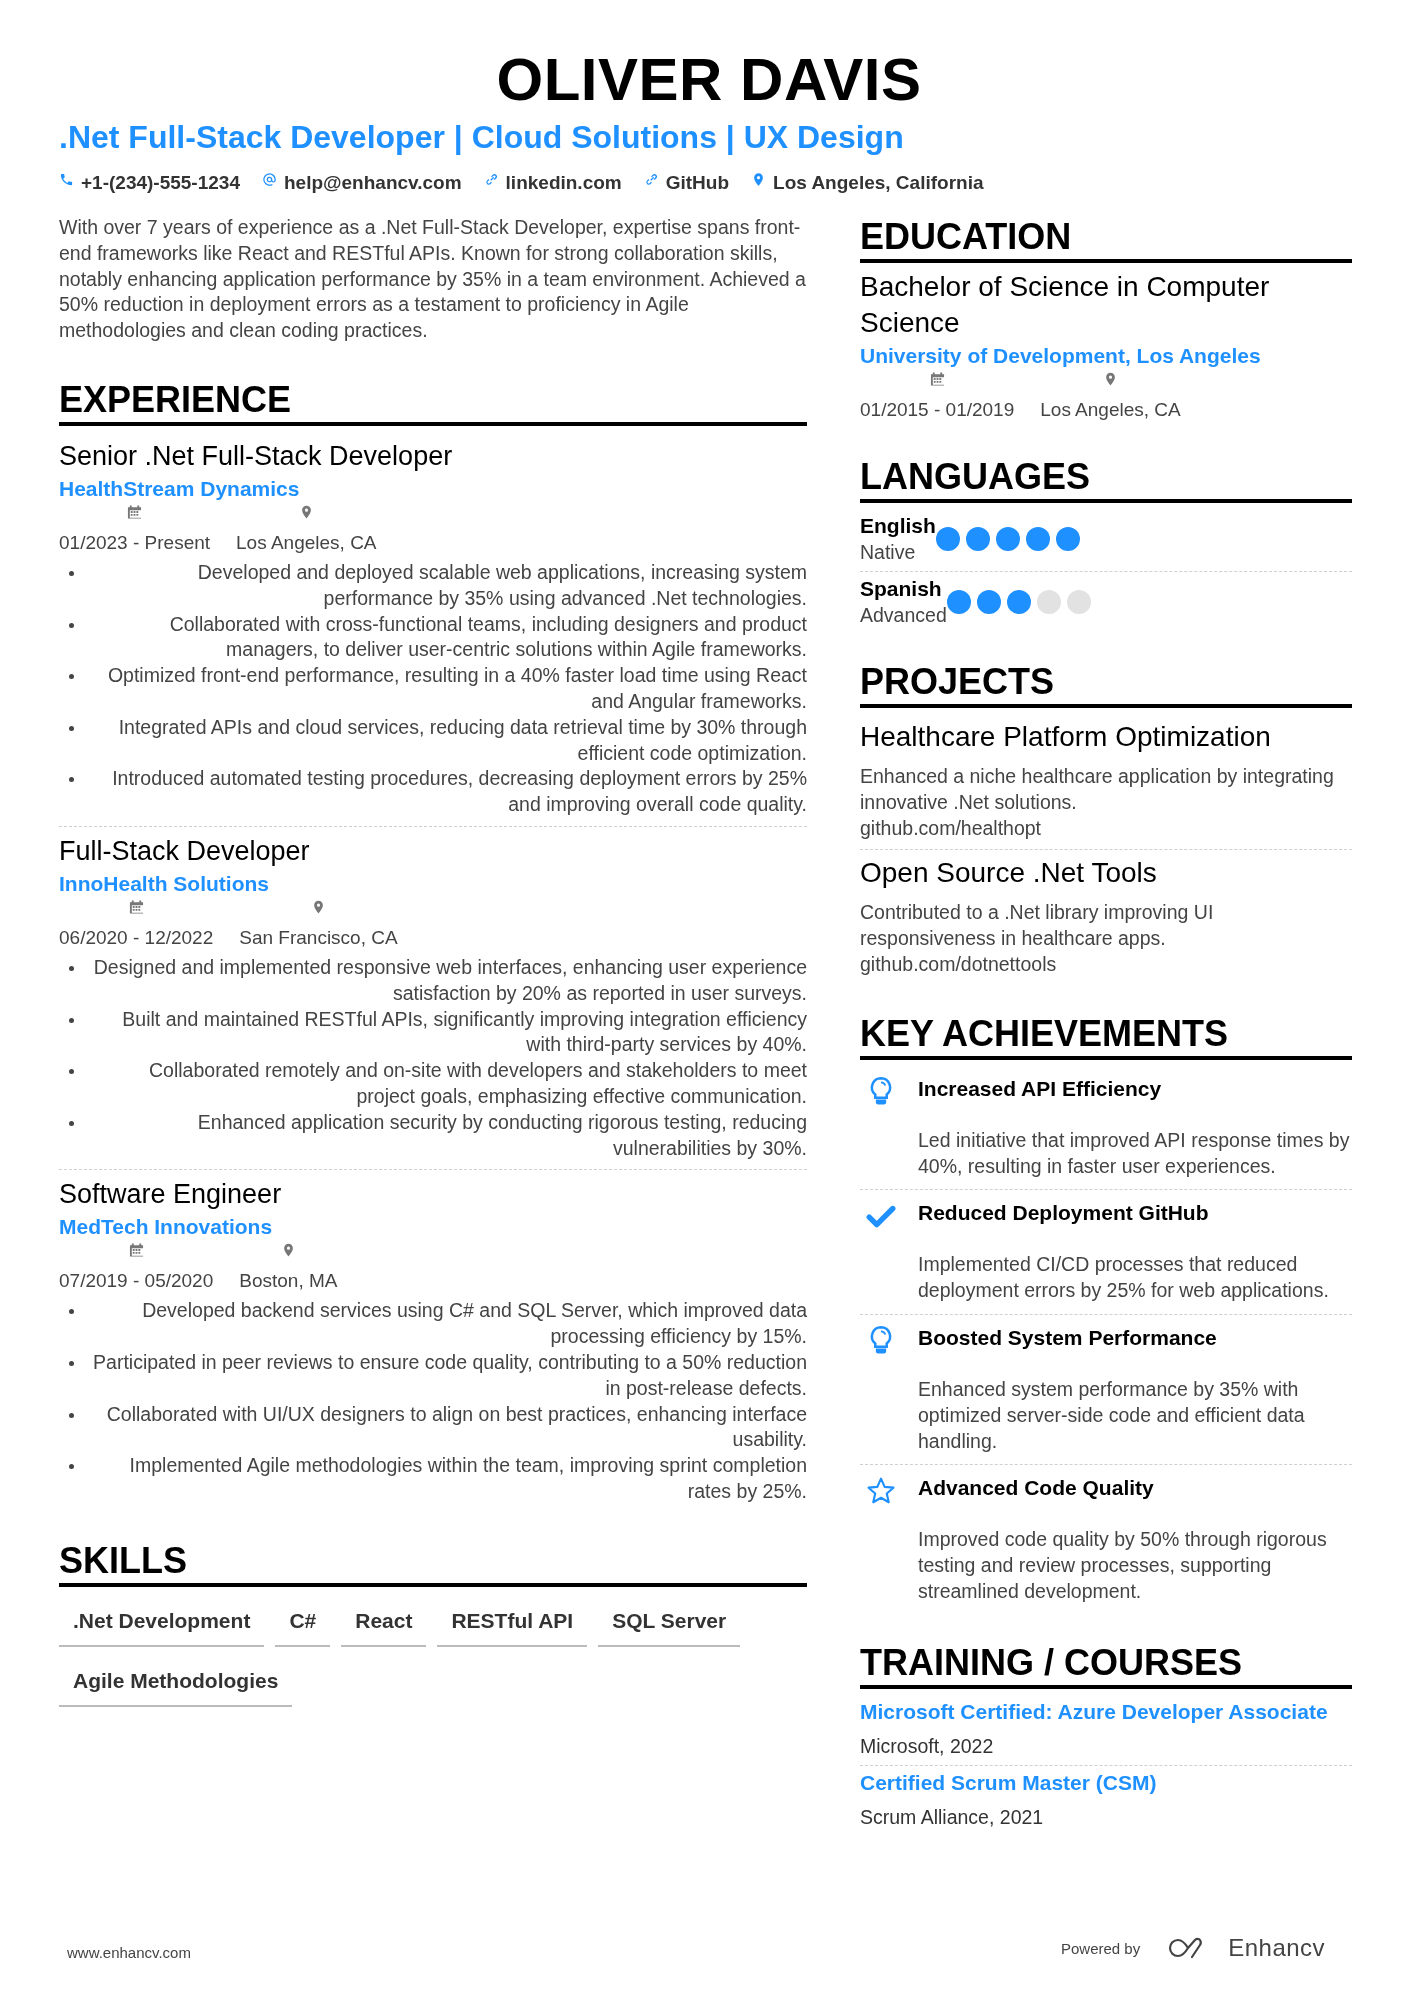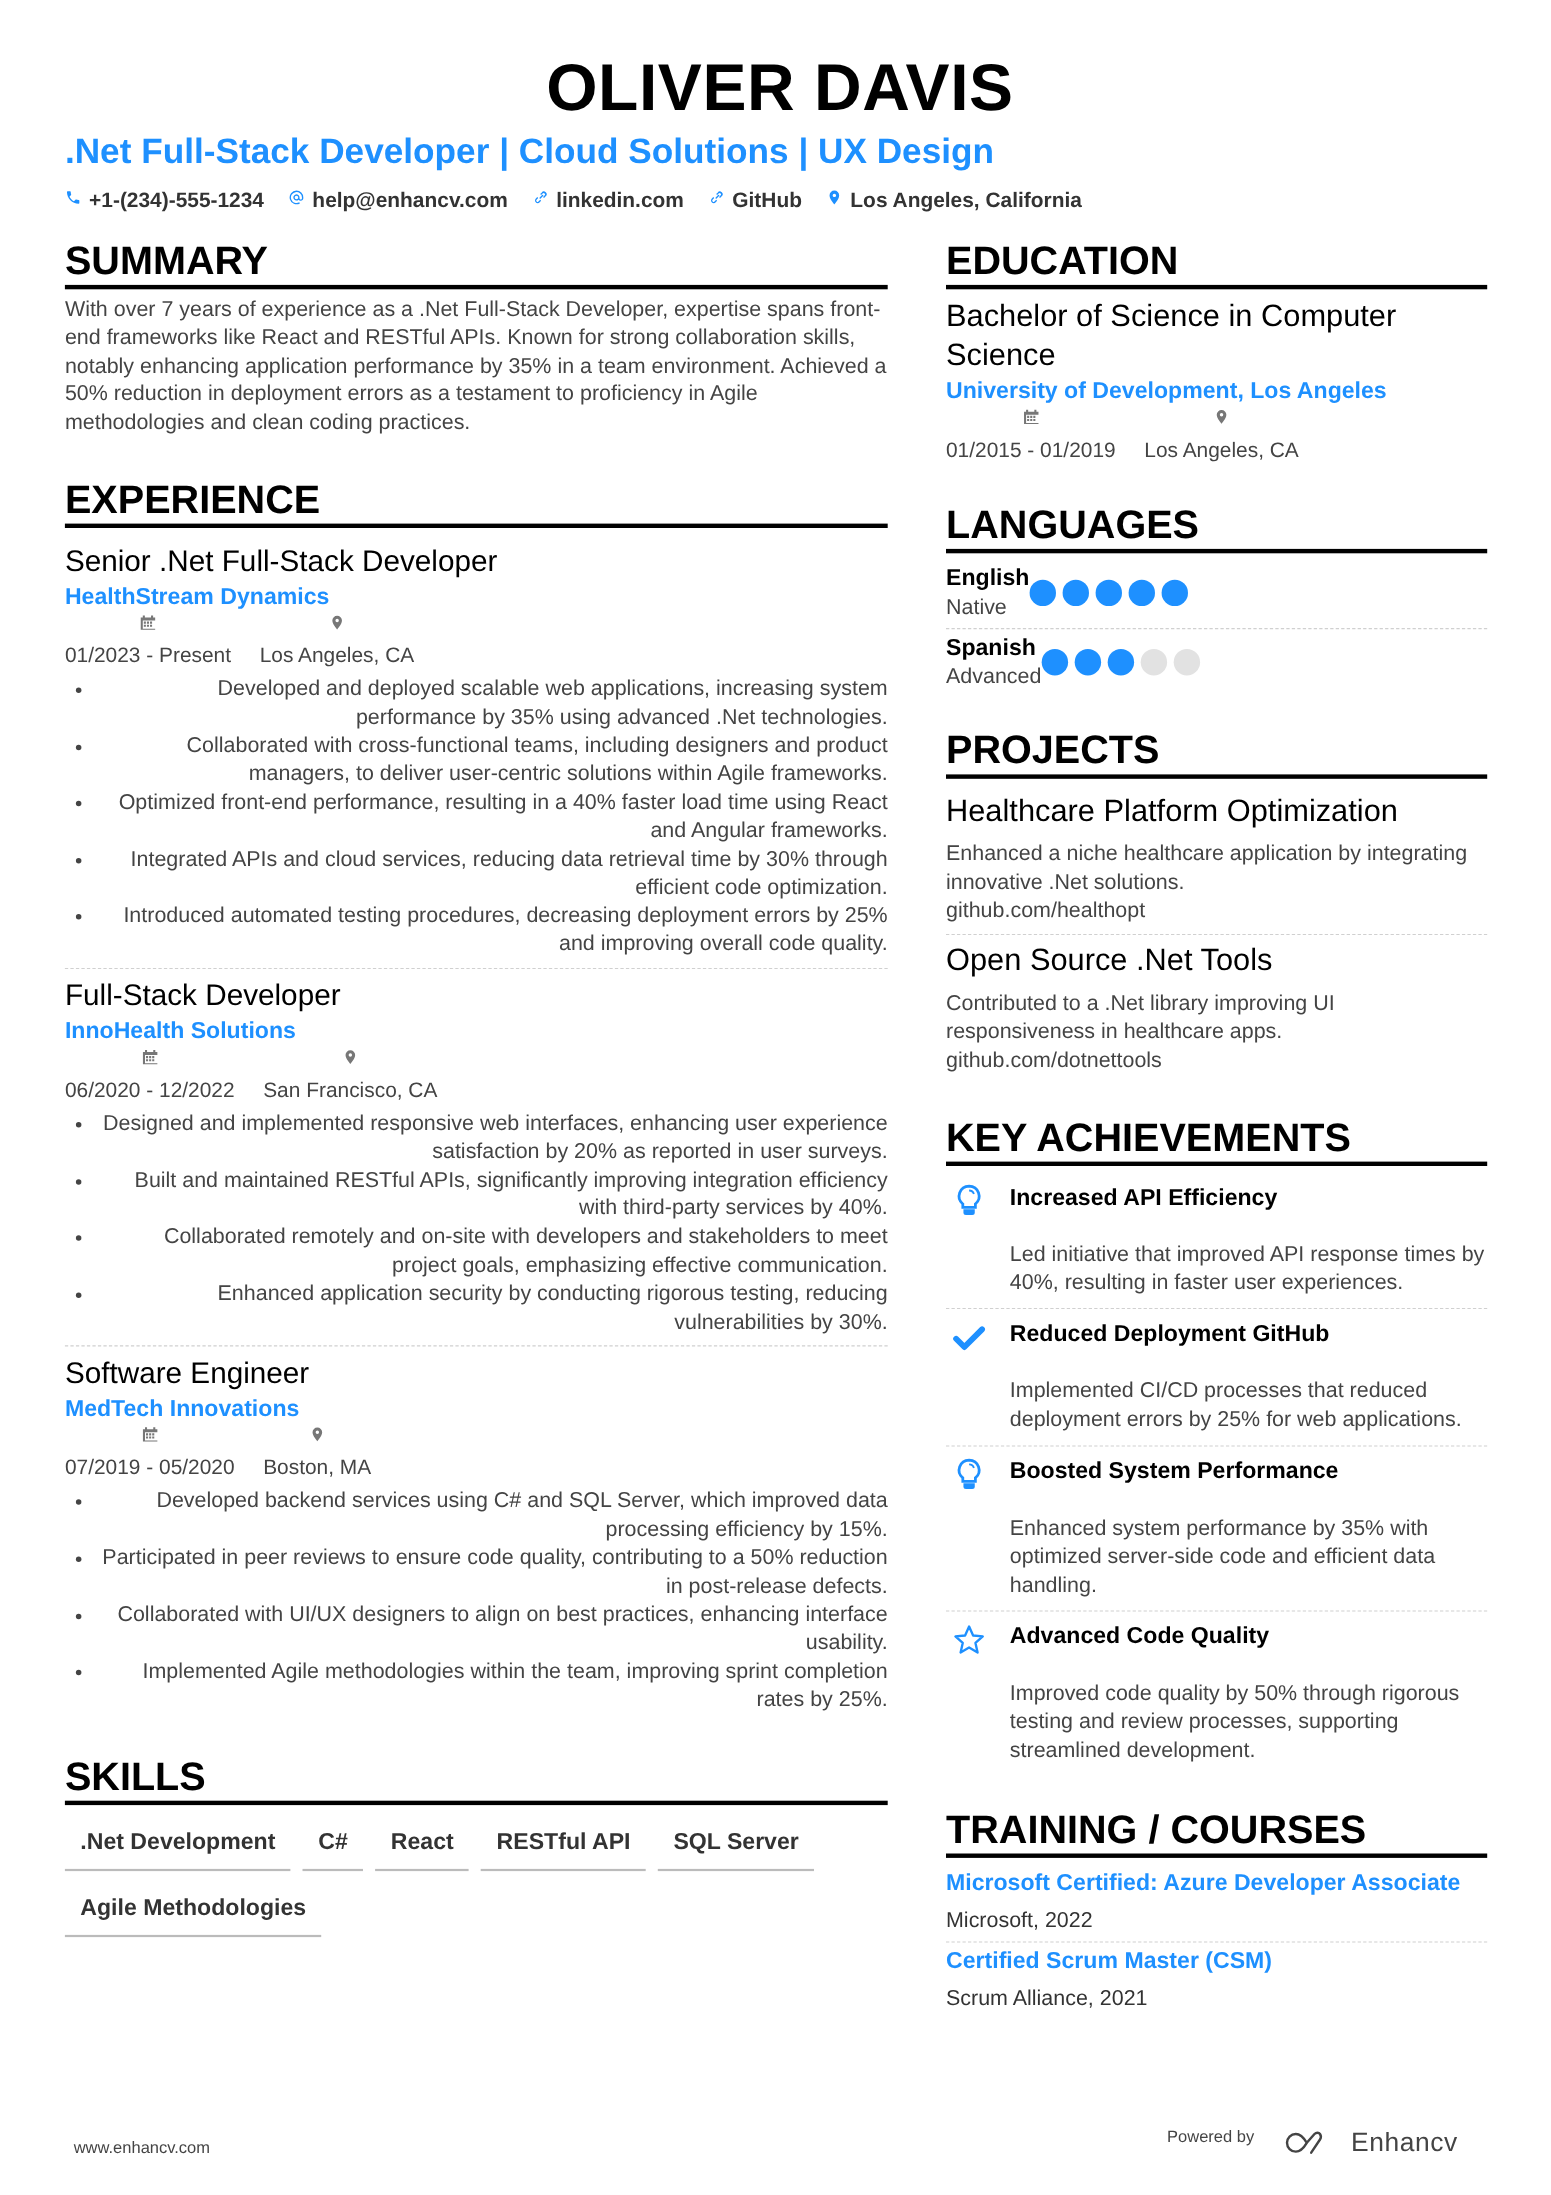--- a/index.html
+++ b/index.html
@@ -75,21 +75,21 @@
   .ach-desc { font-size: 19.5px; line-height: 25.8px; color: #444; margin-top: 24px; }
 
   
   .train-item { padding: 4px 0 6px 0; border-bottom: 1.5px dashed #d0d0d0; }
   .train-item:last-child { border-bottom: none; }
   .train-title { font-size: 21px; font-weight: 700; color: #1E90FF; line-height: 26px; margin-bottom: 8px; }
   .train-org { font-size: 19.5px; color: #333; line-height: 26px; }
 
   
   .footer-left { position: absolute; left: 67px; top: 1944px; font-size: 15px; color: #444; }
-  .footer-right { position: absolute; left: 1061px; top: 1934px; display: flex; align-items: flex-start; gap: 28px; }
+  .footer-right { position: absolute; left: 1061px; top: 1934px; display: flex; align-items: center; gap: 28px; }
   .powered { font-size: 15px; color: #444; }
   .brand { display: flex; align-items: center; gap: 14px; }
   .brand-name { font-size: 24px; color: #444; letter-spacing: 0.5px; }
 </style>
 </head>
 <body>
 
 <div class="page">
 
   <div class="header">
@@ -125,21 +125,20 @@
             <path d="M12 2a7 7 0 0 0-7 7c0 5.2 7 13 7 13s7-7.8 7-13a7 7 0 0 0-7-7zm0 9.5A2.5 2.5 0 1 1 12 6.5a2.5 2.5 0 0 1 0 5z"></path>
           </svg>
         <span>Los Angeles, California</span>
       </div>
     </div>
   </div>
 
   <div class="col-left">
 
     <div class="section">
-      <div class="section-title">SUMMARY</div>
       <div class="body-text">With over 7 years of experience as a .Net Full-Stack Developer, expertise spans front-end frameworks like React and RESTful APIs. Known for strong collaboration skills, notably enhancing application performance by 35% in a team environment. Achieved a 50% reduction in deployment errors as a testament to proficiency in Agile methodologies and clean coding practices.</div>
     </div>
 
     <div class="section" style="margin-top:34px;">
       <div class="section-title">EXPERIENCE</div>
 
       <div class="exp-item">
         <div class="exp-title">Senior .Net Full-Stack Developer</div>
         <div class="exp-company">HealthStream Dynamics</div>
         <div class="meta">

